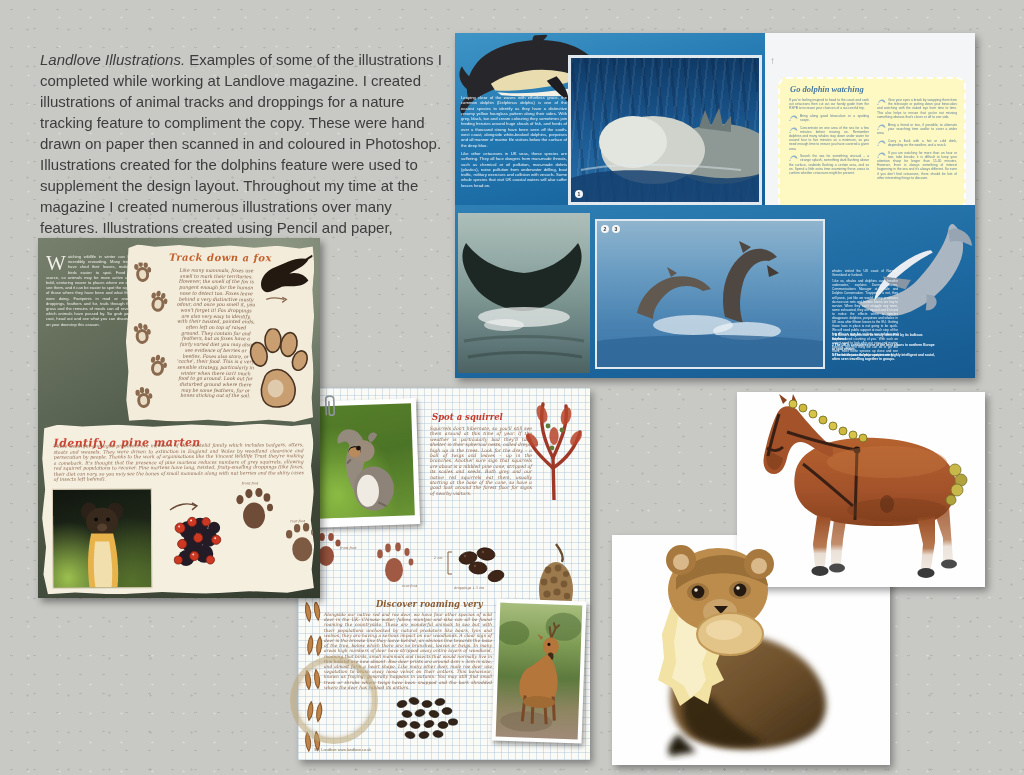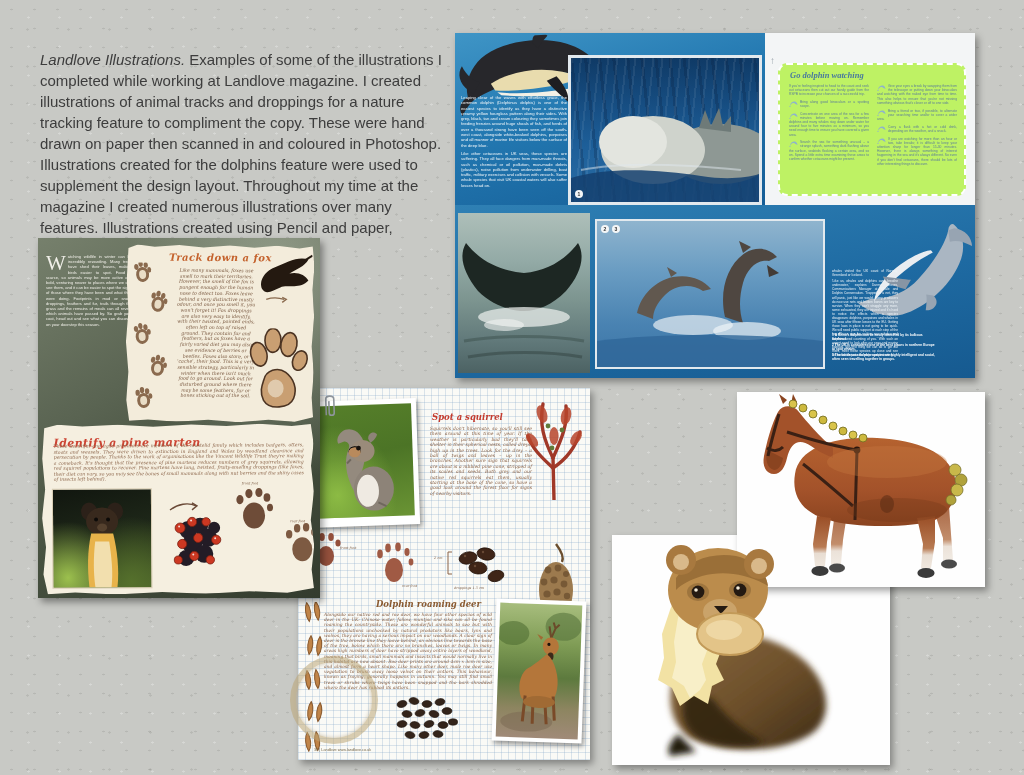--- a/index.html
+++ b/index.html
@@ -27,21 +27,21 @@
   .sp-left-article p{margin:0 0 3px 0;}
   .risso{left:113px;top:22px;width:188px;height:144px;border:3px solid #e2e9ee;overflow:hidden;
     background:linear-gradient(180deg,#0f3a66 0%,#174f84 35%,#1d5e98 60%,#2a6ea6 100%);}
   .risso .streaks{left:0;top:0;right:0;bottom:0;
     background:repeating-linear-gradient(96deg,rgba(255,255,255,.07) 0 2px,transparent 2px 9px),
                repeating-linear-gradient(84deg,rgba(10,30,60,.25) 0 3px,transparent 3px 14px);}
   .badge{width:8px;height:8px;border-radius:50%;background:#f4f6f7;color:#333;
     font-size:5px;line-height:8px;text-align:center;font-weight:bold;}
   .sp-right-page{left:310px;top:0;width:210px;height:172px;background:#f3f5f6;}
   .fold-arrow{left:5px;top:22px;color:#9aa4ab;font-size:10px;}
-  .watch-panel{left:13px;top:30px;width:184px;height:129px;background:#bef264;
+  .watch-panel{left:13px;top:44px;width:184px;height:129px;background:#fef9c3;
     border:2px dashed #ffffff;border-radius:9px;}
   .watch-title{left:10px;top:5px;color:#49799f;font-family:"Liberation Serif",serif;
     font-style:italic;font-size:8.5px;font-weight:bold;}
   .watch-cols{left:9px;top:19px;width:168px;display:flex;gap:8px;}
   .wcol{width:80px;color:#5d7e98;font-size:3.3px;line-height:4.2px;text-align:justify;}
   .wcol p{margin:0 0 3px 0;}
   .tip{margin:0 0 3.5px 0;min-height:8px;}
   .tip svg{float:left;margin:0 2px 1px 0;}
   .sp-bottom{left:0;top:172px;width:520px;height:173px;overflow:hidden;
     background:linear-gradient(170deg,#2f80b4 0%,#1e6aa2 55%,#165a90 100%);}
@@ -448,21 +448,21 @@
           <circle cx="30" cy="42" r="3.4"></circle>
         <circle cx="13" cy="52" r="3.6"></circle>
           <circle cx="23" cy="50" r="3.6"></circle>
           <circle cx="33" cy="54" r="3.2"></circle>
         <circle cx="16" cy="64" r="3.4"></circle>
           <circle cx="26" cy="62" r="3.4"></circle>
           <circle cx="22" cy="72" r="3"></circle>
       </g>
     </svg>
 
-    <div class="abs deer-title hand">Dolphin roaming deer</div>
+    <div class="abs deer-title hand">Discover roaming very</div>
     <div class="abs deer-body hand">Alongside our native red and roe deer, we have four other species of wild deer in the UK: Chinese water, fallow, muntjac and sika can all be found roaming the countryside. These are wonderful animals to see but with their populations unchecked by natural predators like bears, lynx and wolves, they are having a serious impact on our woodlands. A clear sign of deer is the browse line they leave behind, an obvious line towards the base of the tree, below which there are no branches, leaves or twigs. In many areas high numbers of deer have stripped away entire layers of woodland, meaning that birds, small mammals and insects that would normally live in this habitat are now absent. Roe deer prints are around 4cm x 3cm in size, and almost form a heart shape. Like many other deer, male roe deer use vegetation to brush away loose velvet on their antlers. This behaviour, known as fraying, generally happens in autumn. You may still find small trees or shrubs where twigs have been snapped and the bark shredded where the deer has rubbed its antlers.</div>
 
     <svg class="abs" width="22" height="150" viewBox="0 0 22 150" style="left:4px;top:214px;">
       <defs>
         <g id="slot">
           <path d="M4,0 C7.5,5 7.5,14 4,19 C1,14 1,5 4,0 Z" fill="#c08448" stroke="#8a5a2e" stroke-width="1"></path>
           <path d="M13,0 C16.5,5 16.5,14 13,19 C10,14 10,5 13,0 Z" fill="#c08448" stroke="#8a5a2e" stroke-width="1"></path>
         </g>
       </defs>
       <use href="#slot" x="2" y="0" transform="rotate(-8 10 10)"></use>

